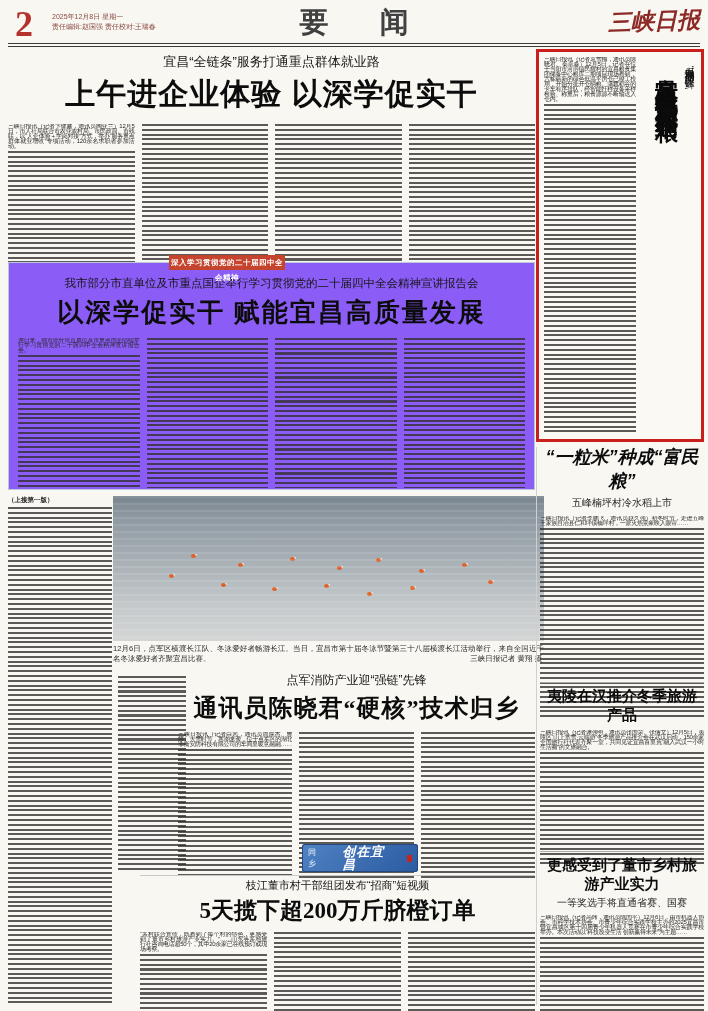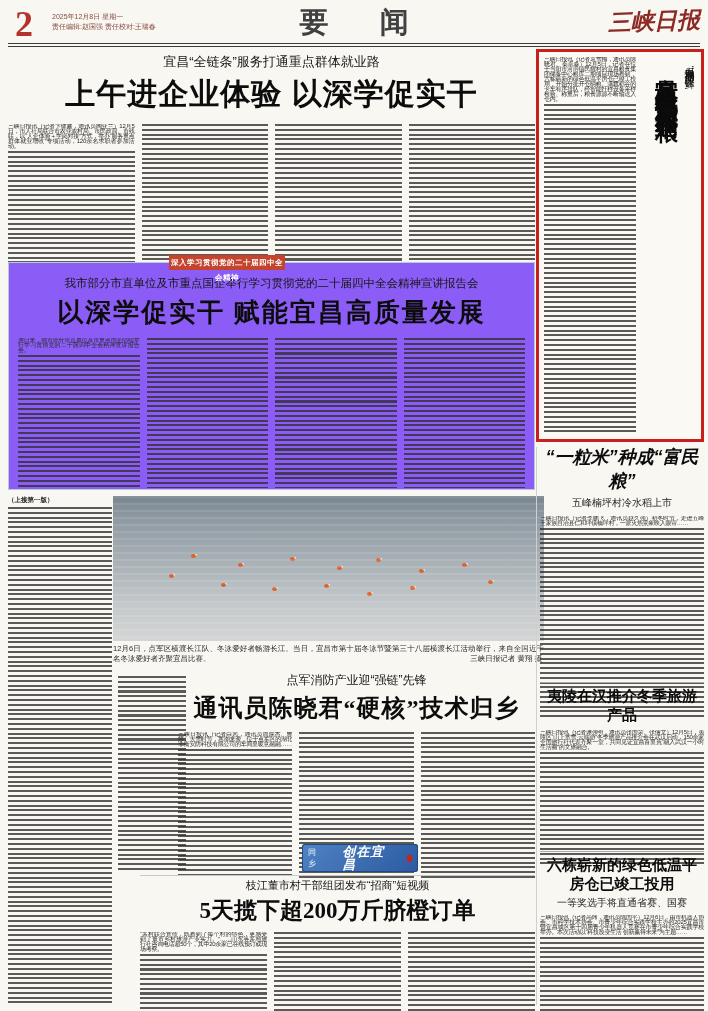--- a/index.html
+++ b/index.html
@@ -251,21 +251,21 @@
     <div class="headline">夷陵在汉推介冬季旅游产品</div>
     <div class="body1">
       <div class="lead">三峡日报讯（记者谭强明，通讯员张国荣、张倩文）12月5日，夷陵区“山上赏雪·云端游”冬季旅游产品推介会在武汉启动，150余家全国旅行社代表齐聚一堂，共同见证宜昌百里荒“融入武汉一小时生活圈”的文旅融合。</div>
       <div class="greek"></div>
     </div>
   </div>
 
   <div class="abs h-div2"></div>
 
   <div class="abs a-robot">
-    <div class="headline">六栋崭新的绿色低温平房仓已竣工投用</div>
+    <div class="headline">更感受到了董市乡村旅游产业实力</div>
     <div class="subtitle">一等奖选手将直通省赛、国赛</div>
     <div class="body1">
       <div class="lead">三峡日报讯（记者高炜，通讯员陈国平）12月6日，由市机器人协会、市科学技术协会、市青少年综合实践学校主办的2025宜昌市暨宜昌城区第十四届青少年机器人竞赛在市青少年综合实践学校举办。本次活动以“科技改变生活 创新赢得未来”为主题……</div>
       <div class="greek"></div>
     </div>
   </div>
 
 </div>
 
 </body></html>

